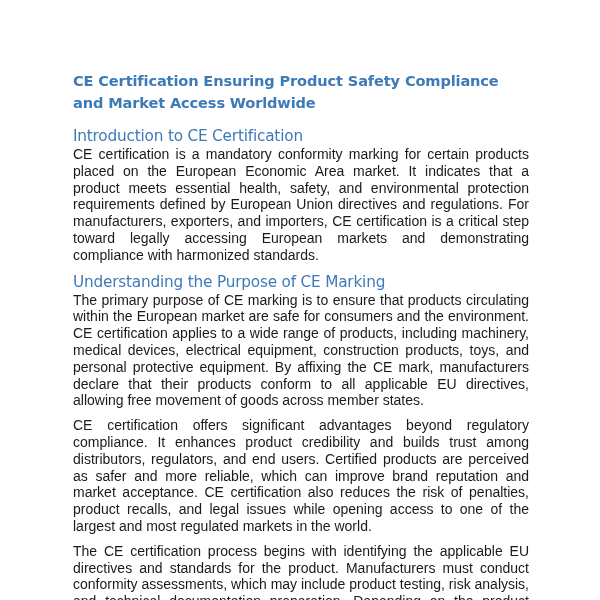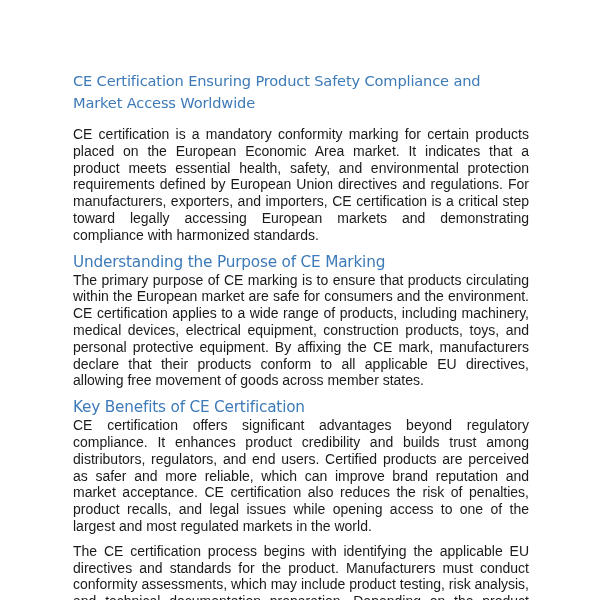--- a/index.html
+++ b/index.html
@@ -19,21 +19,21 @@
       top: 70px;
       width: 456px;
       font-family: "Liberation Sans", sans-serif;
       color: #1a1a1a;
     }
     .doc-title {
       font-family: "DejaVu Sans", sans-serif;
       font-size: 14.6px;
       line-height: 22px;
       color: #3d7ab8;
-      font-weight: normal;
+      font-weight: bold;
       margin: 0 0 12px 0;
       letter-spacing: -0.15px;
     }
     .section-heading {
       font-family: "DejaVu Sans", sans-serif;
       font-size: 15.3px;
       line-height: 20px;
       color: #3d7ab8;
       font-weight: normal;
       margin: 0;
@@ -49,29 +49,29 @@
     }
     .section { margin: 0; }
   </style>
 </head>
 <body>
 
 <div class="page">
   <h1 class="doc-title">CE Certification Ensuring Product Safety Compliance and Market Access Worldwide</h1>
 
   <div class="section">
+    <h2 class="section-heading">Introduction to CE Certification</h2>
     <p class="para">CE certification is a mandatory conformity marking for certain products placed on the European Economic Area market. It indicates that a product meets essential health, safety, and environmental protection requirements defined by European Union directives and regulations. For manufacturers, exporters, and importers, CE certification is a critical step toward legally accessing European markets and demonstrating compliance with harmonized standards.</p>
   </div>
 
   <div class="section">
     <h2 class="section-heading">Understanding the Purpose of CE Marking</h2>
     <p class="para">The primary purpose of CE marking is to ensure that products circulating within the European market are safe for consumers and the environment. CE certification applies to a wide range of products, including machinery, medical devices, electrical equipment, construction products, toys, and personal protective equipment. By affixing the CE mark, manufacturers declare that their products conform to all applicable EU directives, allowing free movement of goods across member states.</p>
   </div>
 
   <div class="section">
-    <h2 class="section-heading">Key Benefits of CE Certification</h2>
     <p class="para">CE certification offers significant advantages beyond regulatory compliance. It enhances product credibility and builds trust among distributors, regulators, and end users. Certified products are perceived as safer and more reliable, which can improve brand reputation and market acceptance. CE certification also reduces the risk of penalties, product recalls, and legal issues while opening access to one of the largest and most regulated markets in the world.</p>
   </div>
 
   <div class="section">
     <p class="para">The CE certification process begins with identifying the applicable EU directives and standards for the product. Manufacturers must conduct conformity assessments, which may include product testing, risk analysis, and technical documentation preparation. Depending on the product category, involvement of a notified body may be required. Once</p>
   </div>
 </div>
 
 </body></html>

